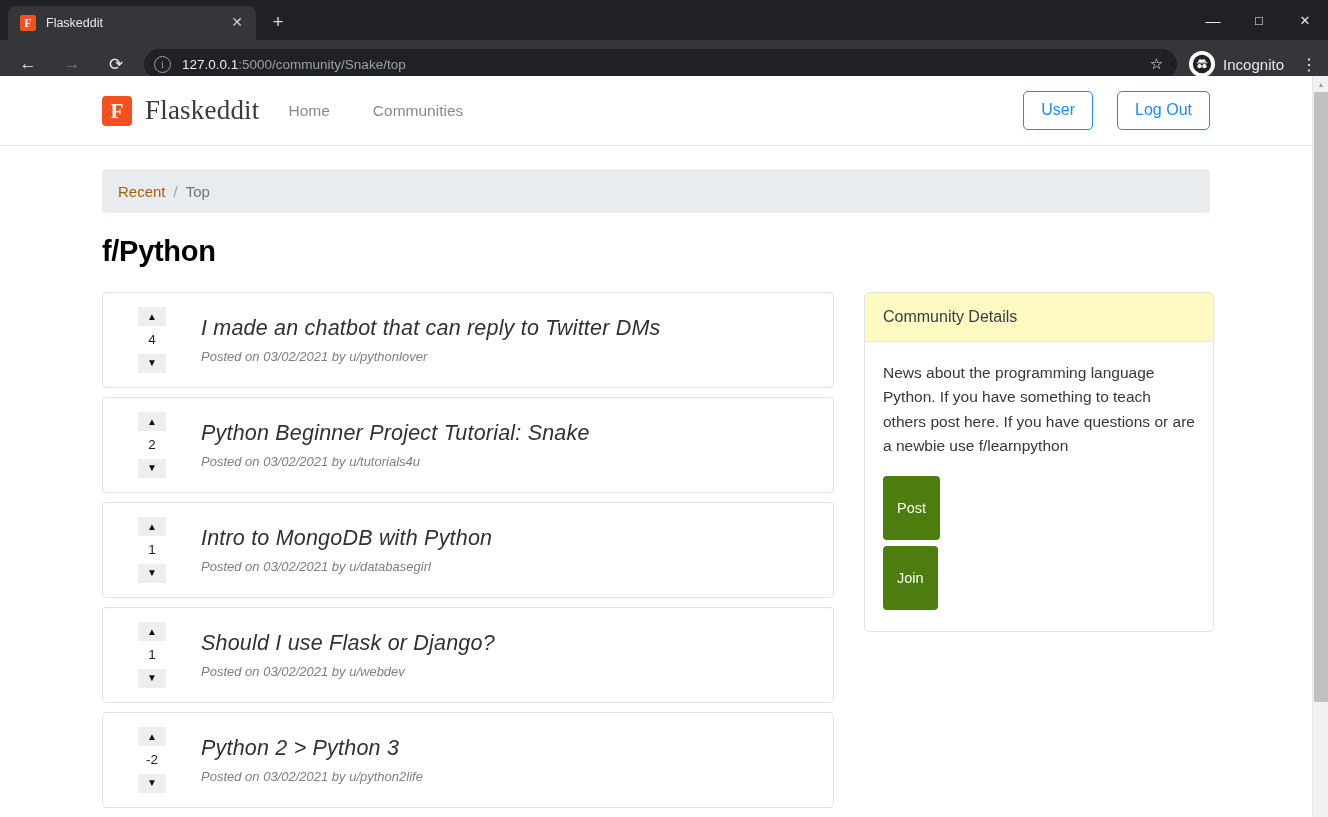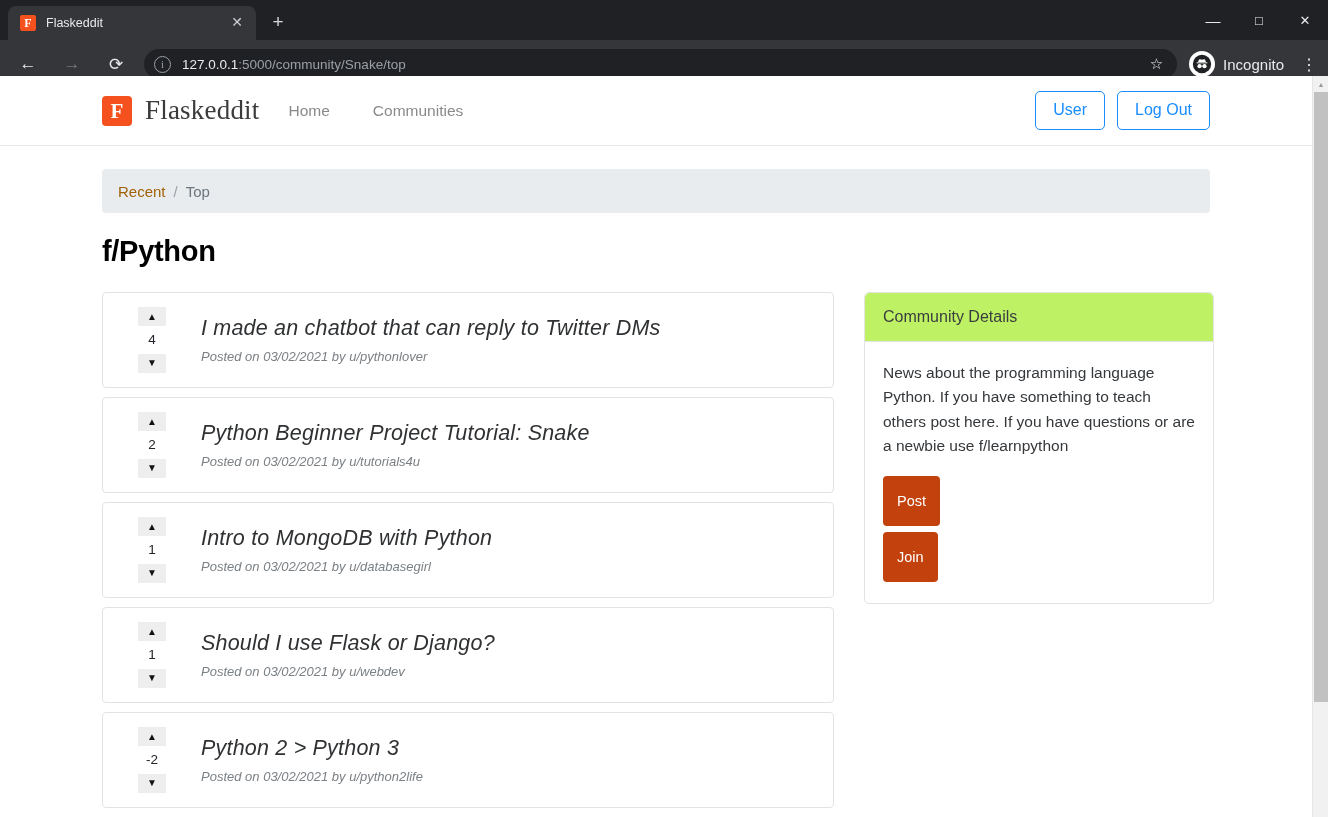--- a/index.html
+++ b/index.html
@@ -118,21 +118,21 @@
     font-size: 21px; line-height: 30px; text-align: center;
   }
   .brand-name {
     margin-left: 13px; font-family: "Liberation Serif", serif;
     font-size: 27px; color: #3b3b3b; letter-spacing: 0.2px;
   }
   .nav-links { display: flex; margin-left: 29px; gap: 25px; }
   .nav-link {
     color: #8a8a8a; font-size: 15.5px; margin-right: 18px; cursor: pointer;
   }
-  .nav-right { margin-left: auto; display: flex; gap: 12px; }
+  .nav-right { margin-left: auto; display: flex; gap: 24px; }
   .btn-outline {
     border: 1px solid #1a8cff; border-radius: 5px; color: #1a8cff;
     background: #fff; font-size: 16px; padding: 9px 17px; cursor: pointer;
     font-family: "Liberation Sans", sans-serif; line-height: 1.15;
   }
 
   .content { padding: 0 102px; }
 
   .breadcrumb {
     margin-top: 23px; background: #e9ecef; border-radius: 4px;
@@ -173,29 +173,29 @@
   .post-body { flex: 1 1 auto; display: flex; flex-direction: column; justify-content: center; font-style: italic; }
   .post-title {
     font-size: 21.5px; color: #2f3133; font-weight: normal; letter-spacing: 0.2px;
     cursor: pointer;
   }
   .post-meta { font-size: 13px; color: #7b8085; margin-top: 8px; }
 
   
   .side-card { border: 1px solid #e3e3e3; border-radius: 5px; background: #fff; }
   .side-head {
-    background: #bef264; border-bottom: 1px solid #e3e3e3;
+    background: #fef9c3; border-bottom: 1px solid #e3e3e3;
     padding: 15px 18px; font-size: 16px; color: #3a3d40;
     border-radius: 5px 5px 0 0;
   }
   .side-body { padding: 19px 18px 21px 18px; }
   .side-text { font-size: 15.5px; color: #35383b; line-height: 1.58; }
   .btn-primary {
-    background: #c2410c; border: none; color: #fff; font-size: 14.5px;
-    padding: 16px 14px; border-radius: 4px; cursor: pointer; display: block;
+    background: #4d7c0f; border: none; color: #fff; font-size: 14.5px;
+    padding: 23px 14px; border-radius: 4px; cursor: pointer; display: block;
     font-family: "Liberation Sans", sans-serif; line-height: 1.25;
   }
   .btn-stack { margin-top: 17px; }
   .btn-stack .btn-primary + .btn-primary { margin-top: 6px; }
 
   
   .scrollbar {
     position: absolute; right: 0; top: 76px; width: 16px; height: 741px;
     background: #f1f1f1; border-left: 1px solid #e6e6e6;
   }

